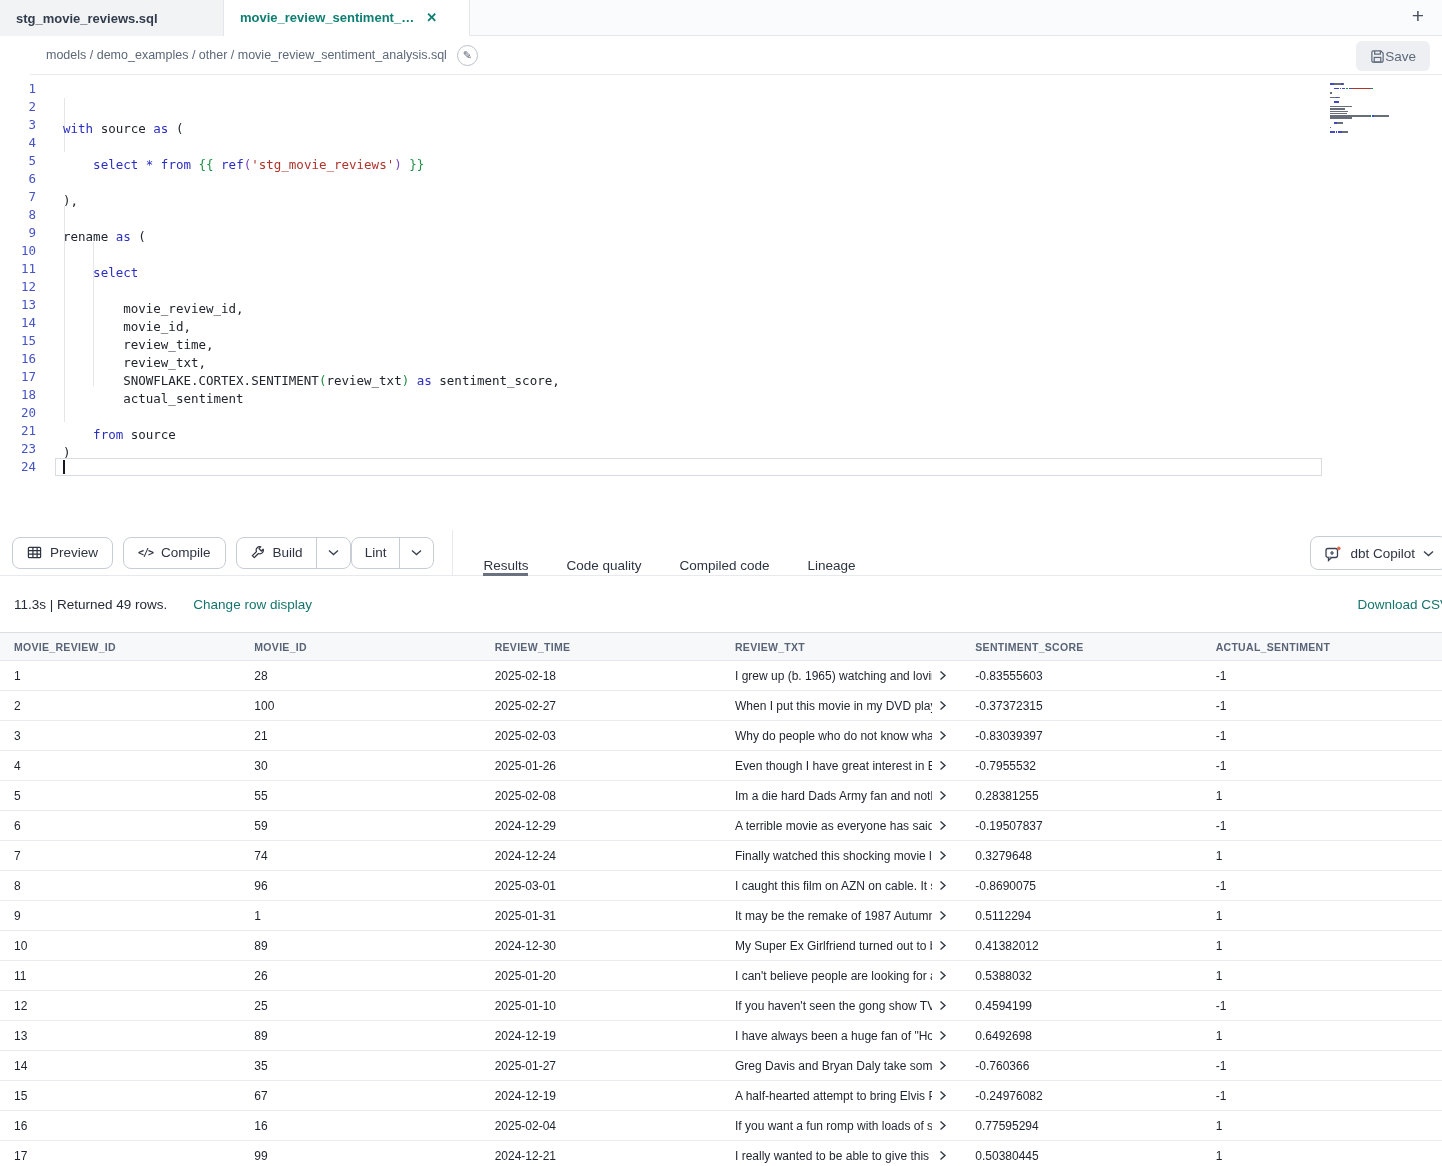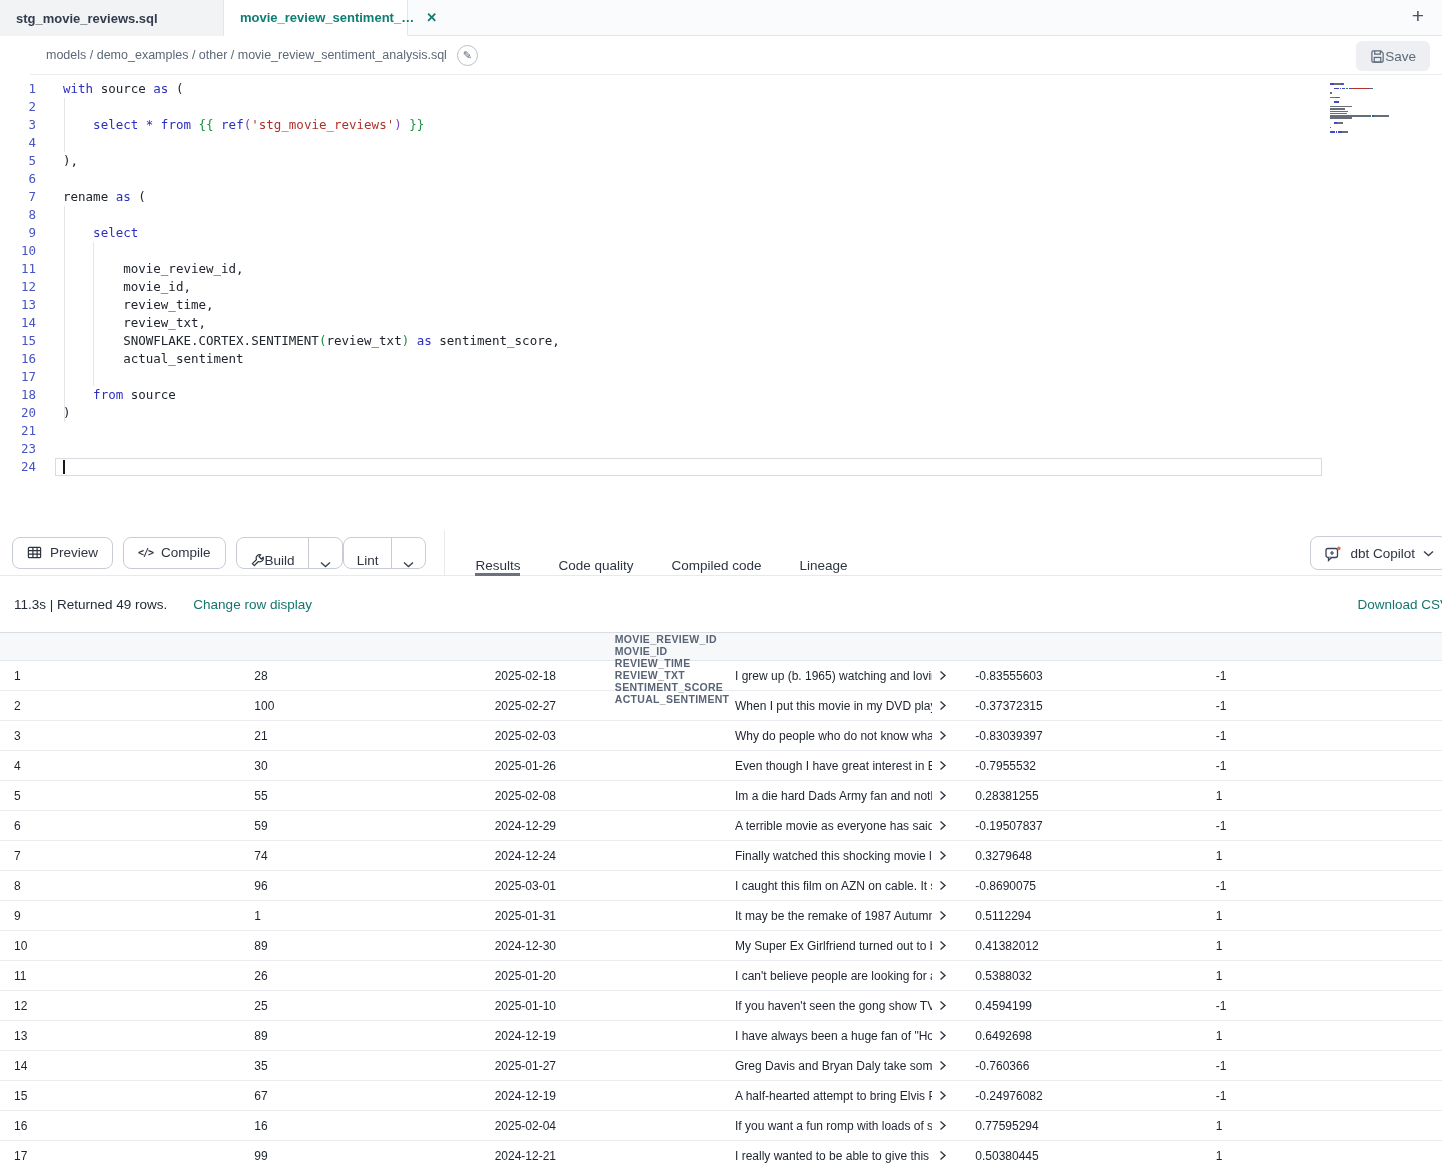--- a/index.html
+++ b/index.html
@@ -6,21 +6,21 @@
   html,body { width:1442px; height:1166px; overflow:hidden; background:#fff;
     font-family:"Liberation Sans", sans-serif; color:#1f2430; }
 
   
   .tabbar { height:36px; background:#fafbfc; border-bottom:1px solid #e3e6ea;
     display:flex; position:relative; }
   .tab { display:flex; align-items:center; padding:0 16px; font-size:13px;
     font-weight:600; color:#333c4c; background:#f1f3f5; border-right:1px solid #e3e6ea;
     cursor:pointer; height:36px; }
   .tab.inactive { width:224px; }
-  .tab.active { width:184px; background:#fff; color:#0d7e72;
+  .tab.active { width:246px; background:#fff; color:#0d7e72;
     border-bottom:1px solid #fff; margin-bottom:-1px; }
   .tab .close { margin-left:12px; color:#0d7e72; font-size:13px; line-height:1; }
   .newtab { position:absolute; right:14px; top:4px; font-size:21px; font-weight:400;
     color:#4a5260; cursor:pointer; padding:0 4px; }
 
   
   .crumbbar { height:39px; border-bottom:1px solid #eaecef; display:flex;
     align-items:center; padding:0 16px; position:relative; background:#fff;margin-left:30px; }
   .crumb { font-size:12.5px; color:#5d6878; }
   .edit-circle { width:21px; height:21px; border:1px solid #b9c0c9; border-radius:50%;
@@ -29,21 +29,21 @@
   .save-btn { position:absolute; right:12px; top:5px; height:30px; background:#edeff2;
     border:none; border-radius:6px; color:#5e6a7a; font-size:13.5px; display:flex;
     padding:12px 14px; align-items:center; cursor:pointer;
     font-family:"Liberation Sans",sans-serif; }
 
   
   .editor { position:relative; height:455px; background:#fff; padding-top:5px;
     font-family:"DejaVu Sans Mono", monospace; font-size:12.5px; line-height:18px; }
   .code-line { display:flex; height:18px; white-space:pre; position:relative; }
   .gutter { width:36px; flex:none; text-align:right; color:#4653c3; }
-  .code-content { padding-left:27px; }
+  .code-content { padding-left:27px;margin-top:40px; }
   .tok-k  { color:#2b2fc0; }
   .tok-p  { color:#20252d; }
   .tok-s  { color:#ae332b; }
   .tok-j  { color:#1d8f45; }
   .tok-f  { color:#2b2fc0; }
   .tok-bp { color:#7a43c0; }
   .tok-bg { color:#1d8f45; }
   .guide { position:absolute; width:1px; background:#e4e6ea; }
   .active-box { position:absolute; left:55px; right:120px; top:0; bottom:0;
     border:1px solid #d8dbe0; }
@@ -55,21 +55,21 @@
 
   
   .toolbar { height:46px; border-bottom:1px solid #e7e9ed; display:flex;
     align-items:center; padding:0 12px; position:relative; }
   .btn { display:flex; align-items:center; gap:8px; height:32px; padding:0 14px;
     border:1px solid #c8cdd5; border-radius:8px; background:#fff; font-size:13.5px;
     color:#2e3440; cursor:pointer; font-family:"Liberation Sans",sans-serif; }
   .btn + .btn, .split + .btn, .btn + .split { margin-left:10px; }
   .split { display:flex; height:32px; border:1px solid #c8cdd5; border-radius:8px;
     overflow:hidden; background:#fff; }
-  .split .seg { display:flex; align-items:flex-end; padding:0 13px;
+  .split .seg { display:flex; align-items:center; gap:8px; padding:0 13px;
     font-size:13.5px; color:#2e3440; cursor:pointer; }
   .split .seg + .seg { border-left:1px solid #c8cdd5; padding:0 11px; }
   .code-glyph { font-family:"DejaVu Sans Mono",monospace; font-size:10px;
     font-weight:bold; color:#2e3440; letter-spacing:-1px; }
   .vsep { width:1px; height:46px; background:#e7e9ed; margin-left:18px; flex:none; }
   .rtabs { display:flex; gap:38px; margin-left:30px; height:46px; }
   .rtab { display:flex; align-items:flex-end; font-size:13.5px; color:#2e3440;
     border-bottom:3px solid transparent; padding-top:2px; cursor:pointer; }
   .rtab.active { border-bottom-color:#6a7280; }
   .copilot { position:absolute; right:-6px; top:6px; display:flex; align-items:center;
@@ -80,21 +80,21 @@
   .statusbar { height:56px; display:flex; align-items:center; padding:0 14px;
     position:relative; font-size:13.5px; }
   .status-text { color:#252b36; }
   .link { color:#15756d; cursor:pointer; }
   .change-link { margin-left:26px; }
   .download-link { position:absolute; right:-7px; }
 
   
   .rtable { height:534px; overflow:hidden; border-top:1px solid #dadde2; }
   .thead { display:flex; height:28px; background:#f7f8fa; border-bottom:1px solid #e4e7eb;
-    align-items:center;flex-direction:column; }
+    align-items:center; }
   .th { width:240.33px; flex:none; padding-left:14px; font-size:10.5px; font-weight:700;
     color:#596476; letter-spacing:0.3px; white-space:nowrap; overflow:hidden; }
   .trow { display:flex; height:30px; border-bottom:1px solid #eaecef; align-items:center; }
   .td { width:240.33px; flex:none; padding-left:14px; font-size:12px; color:#1d232e;
     white-space:nowrap; overflow:hidden; display:flex; align-items:center; }
   .review-text { max-width:197px; overflow:hidden; white-space:nowrap; display:inline-block; }
   .expand { margin-left:7px; display:inline-flex; cursor:pointer; flex:none; }
 </style>
 </head>
 <body>

